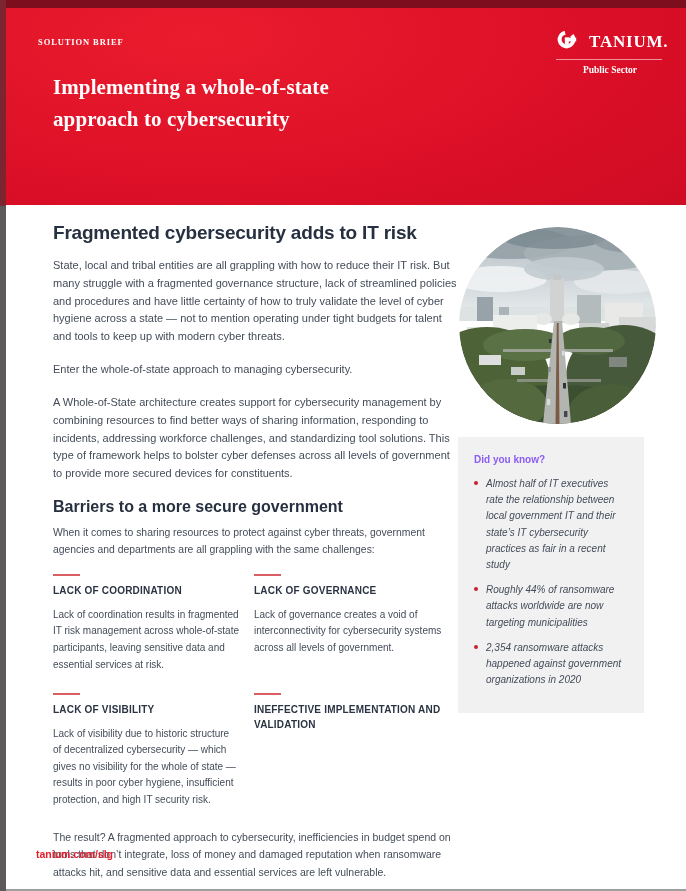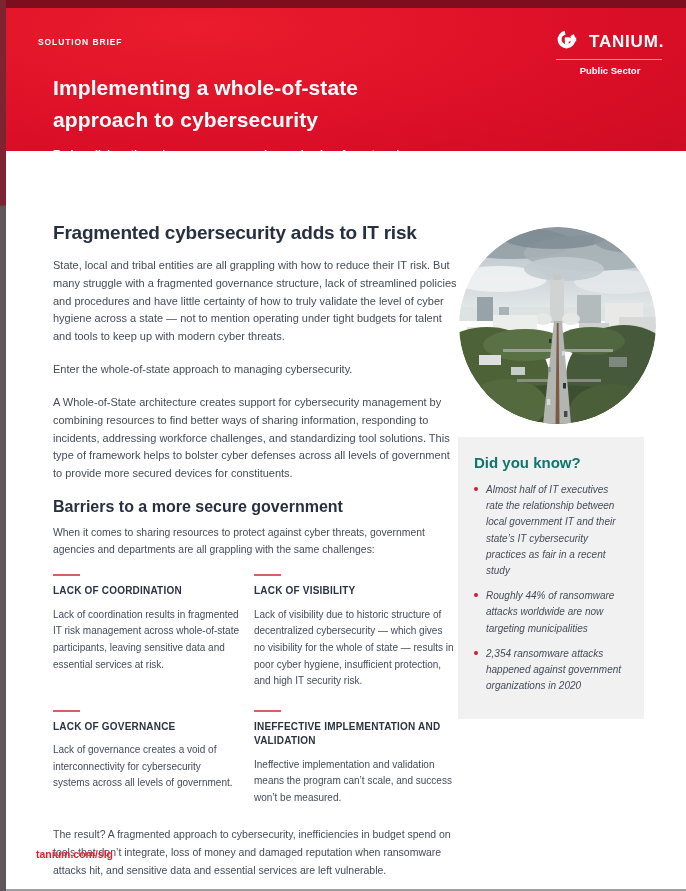--- a/index.html
+++ b/index.html
@@ -13,22 +13,23 @@
   .left-edge {
     position:absolute; left:0; top:0; width:6px; height:891px;
     background:linear-gradient(180deg,#7c2530 0%,#7c2530 23%,#5e585a 23.2%,#5e585a 100%);
   }
   .bottom-edge {
     position:absolute; left:6px; right:0; bottom:0; height:2px; background:#9e9ea0;
   }
 
   
   .hero {
-    position:absolute; left:6px; top:0; width:680px; height:151px;
+    position:absolute; left:6px; top:0; width:680px; height:205px;
     background:radial-gradient(130% 170% at 28% 18%, #ea1c2d 0%, #da0e27 48%, #c30a20 100%);
+    font-family:Liberation Serif, serif;
   }
   .hero-top-strip { position:absolute; left:0; top:0; width:100%; height:8px; background:#7c0e1e; }
   .kicker {
     position:absolute; left:32px; top:37px; color:#ffffff;
     font-size:8.5px; font-weight:bold; letter-spacing:0.9px;
   }
   .brand { position:absolute; right:22px; top:29px; width:108px; text-align:center; }
   .brand-row { display:flex; align-items:center; justify-content:flex-start; gap:12px; }
   .brand-name { color:#ffffff; font-size:17px; font-weight:bold; letter-spacing:0.8px; line-height:1; }
   .brand-divider { margin-top:5px; height:1px; width:106px; background:rgba(255,255,255,0.55); }
@@ -66,21 +67,21 @@
   
   .photo {
     position:absolute; left:459px; top:227px; width:197px; height:197px;
     border-radius:50%; overflow:hidden;
   }
   .photo svg { display:block; }
   .didyouknow {
     position:absolute; left:458px; top:437px; width:186px; min-height:214px;
     background:#f1f1f2; padding:17px 16px 16px 16px;
   }
-  .didyouknow h4 { color:#0f766e; font-size:15px; font-weight:bold; margin-bottom:11px; }
+  .didyouknow h4 { color:#8b5cf6; font-size:10px; font-weight:bold; margin-bottom:11px; }
   .didyouknow ul { list-style:none; }
   .didyouknow li { display:flex; gap:8px; margin-bottom:9px;font-style:italic; }
   .dyk-dot { flex:0 0 auto; width:4px; height:4px; border-radius:50%; background:#c8202f; margin-top:5px; }
   .didyouknow li span.txt { font-size:10px; line-height:1.62; color:#444c59; }
 
   .footer-link {
     position:absolute; left:36px; top:848px; color:#e41e2d;
     font-size:10.5px; font-weight:bold; text-decoration:none; cursor:pointer;
   }
 </style>
@@ -108,53 +109,50 @@
           </svg>
         </span>
         <span class="brand-name">TANIUM.</span>
       </div>
       <div class="brand-divider"></div>
       <div class="brand-division">Public Sector</div>
     </div>
 
     <h1 class="hero-title">Implementing a whole-of-state
 approach to cybersecurity</h1>
-    <p class="hero-subtitle">Early collaboration, clear governance and a mechanism for enterprise-
-wide validation are key pieces to a whole-of-state strategy.</p>
   </header>
 
   <main class="main-col">
     <h2>Fragmented cybersecurity adds to IT risk</h2>
     <p class="body">State, local and tribal entities are all grappling with how to reduce their IT risk. But many struggle with a fragmented governance structure, lack of streamlined policies and procedures and have little certainty of how to truly validate the level of cyber hygiene across a state — not to mention operating under tight budgets for talent and tools to keep up with modern cyber threats.</p>
     <p class="body">Enter the whole-of-state approach to managing cybersecurity.</p>
     <p class="body">A Whole-of-State architecture creates support for cybersecurity management by combining resources to find better ways of sharing information, responding to incidents, addressing workforce challenges, and standardizing tool solutions. This type of framework helps to bolster cyber defenses across all levels of government to provide more secured devices for constituents.</p>
 
     <h3>Barriers to a more secure government</h3>
     <p class="intro">When it comes to sharing resources to protect against cyber threats, government agencies and departments are all grappling with the same challenges:</p>
 
     <div class="barrier-grid">
       <div class="barrier">
         <span class="rule"></span>
         <h4>LACK OF COORDINATION</h4>
         <p>Lack of coordination results in fragmented IT risk management across whole-of-state participants, leaving sensitive data and essential services at risk.</p>
       </div>
       <div class="barrier">
         <span class="rule"></span>
+        <h4>LACK OF GOVERNANCE</h4>
+        <p>Lack of governance creates a void of interconnectivity for cybersecurity systems across all levels of government.</p>
+      </div>
+      <div class="barrier">
+        <span class="rule"></span>
         <h4>LACK OF VISIBILITY</h4>
         <p>Lack of visibility due to historic structure of decentralized cybersecurity — which gives no visibility for the whole of state — results in poor cyber hygiene, insufficient protection, and high IT security risk.</p>
       </div>
       <div class="barrier">
         <span class="rule"></span>
-        <h4>LACK OF GOVERNANCE</h4>
-        <p>Lack of governance creates a void of interconnectivity for cybersecurity systems across all levels of government.</p>
-      </div>
-      <div class="barrier">
-        <span class="rule"></span>
         <h4>INEFFECTIVE IMPLEMENTATION AND VALIDATION</h4>
-        <p>Ineffective implementation and validation means the program can’t scale, and success won’t be measured.</p>
       </div>
     </div>
 
     <p class="result">The result? A fragmented approach to cybersecurity, inefficiencies in budget spend on tools that don’t integrate, loss of money and damaged reputation when ransomware attacks hit, and sensitive data and essential services are left vulnerable.</p>
   </main>
 
   <div class="photo">
     <svg width="197" height="197" viewBox="0 0 197 197">
       <defs>
         <clipPath id="circ">

